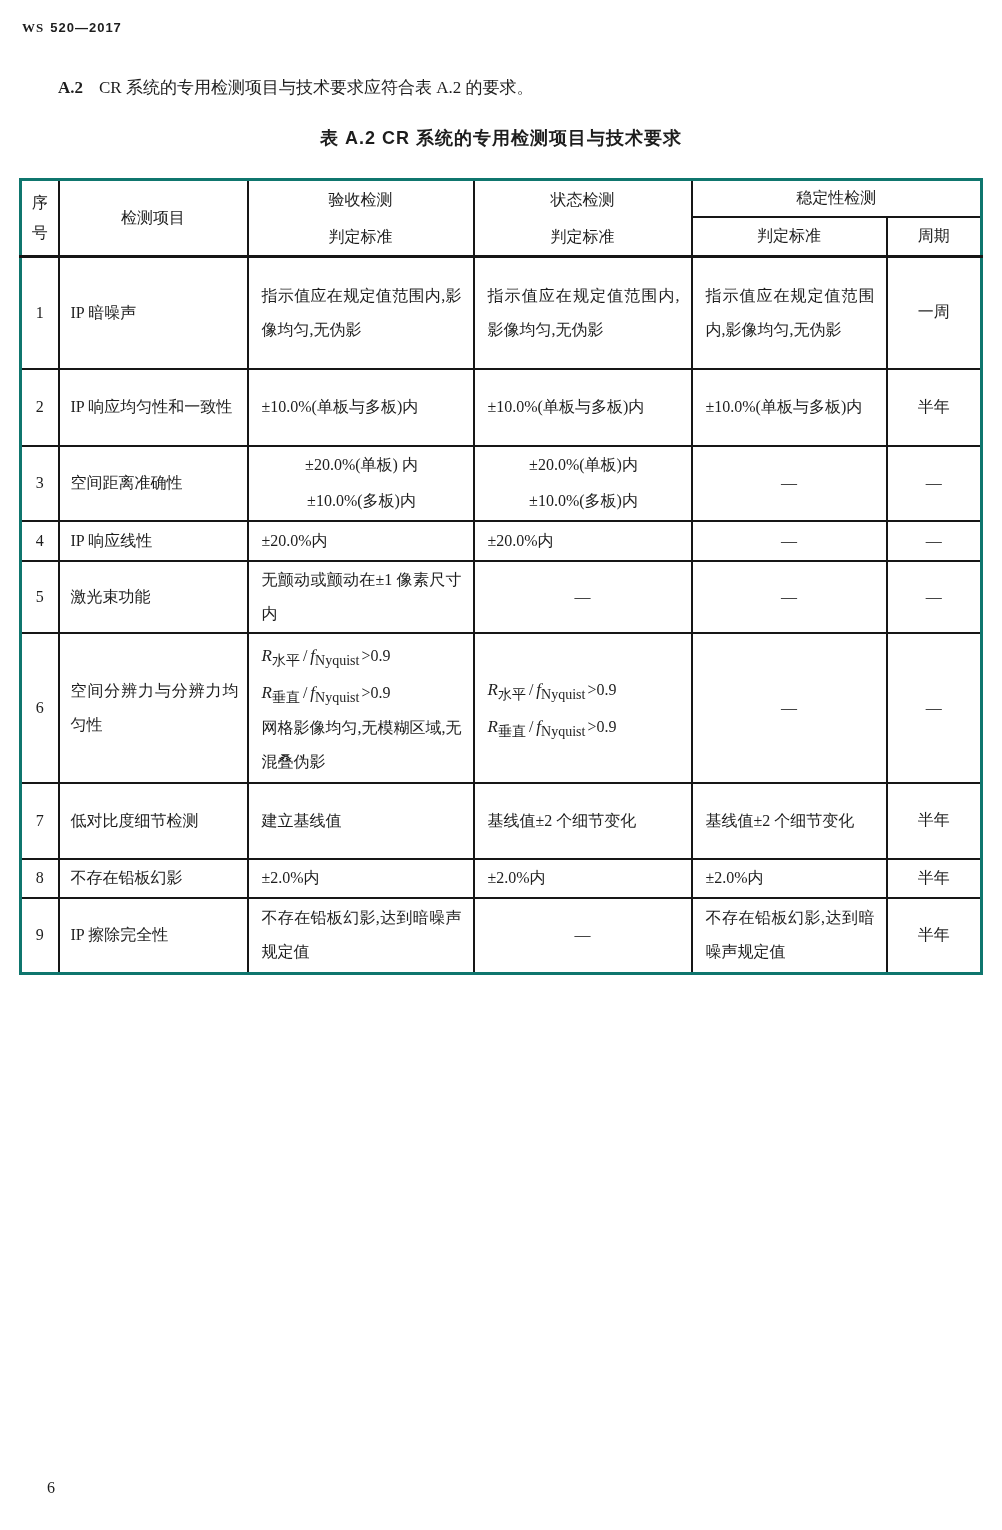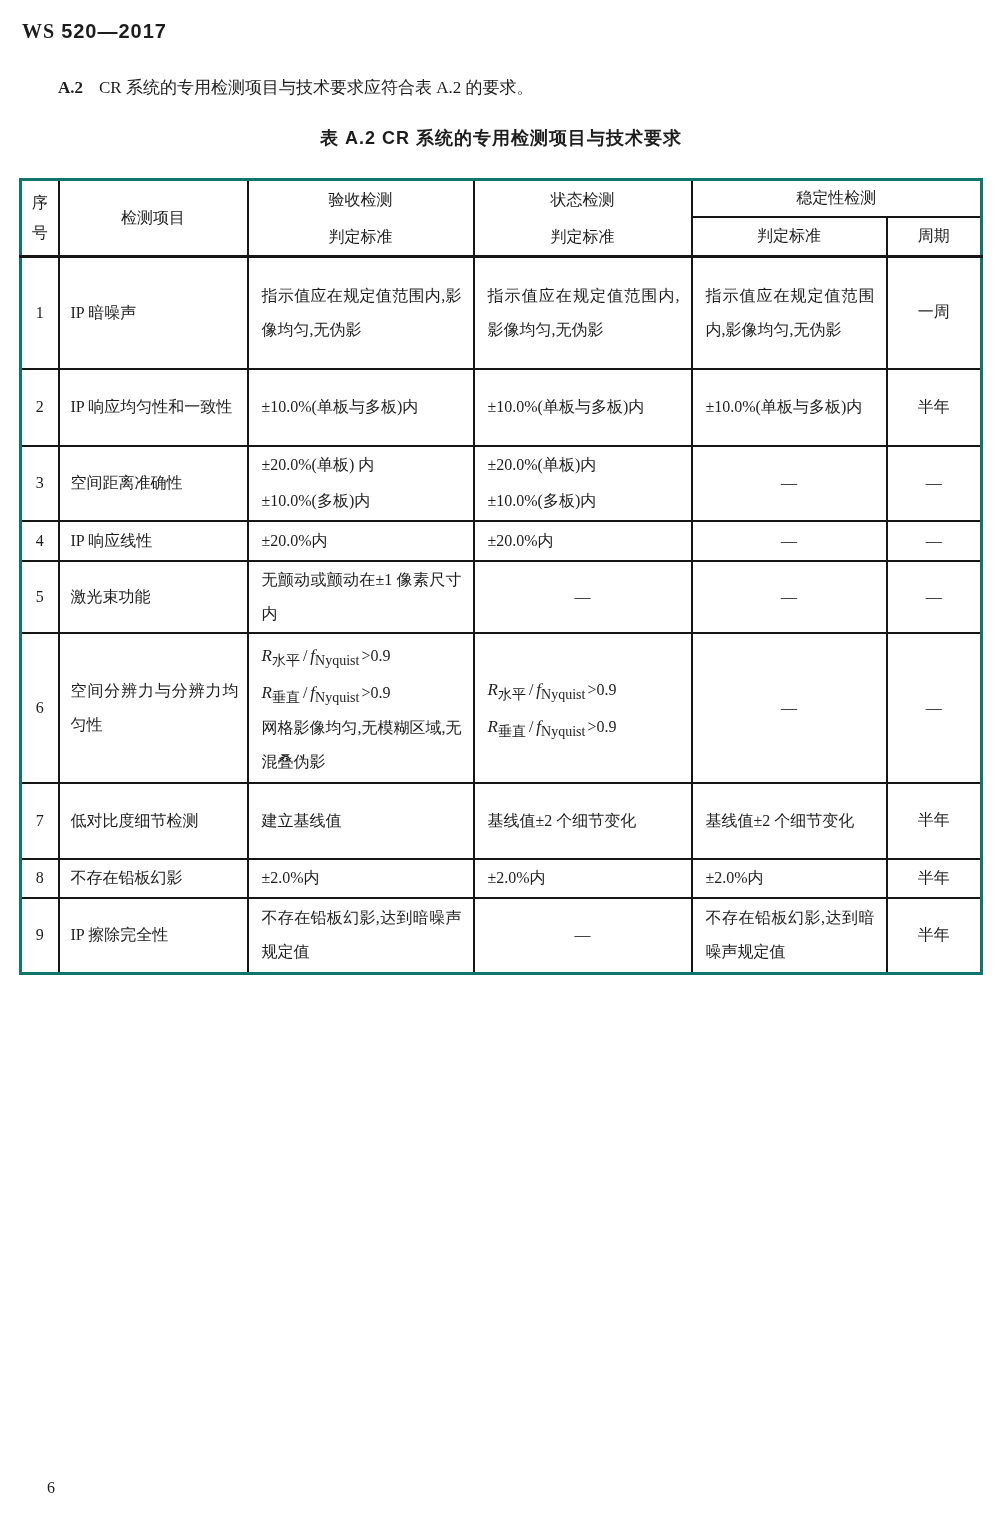--- a/index.html
+++ b/index.html
@@ -8,21 +8,21 @@
     background:#ffffff;
     font-family:"Liberation Serif","DejaVu Serif",serif;
     color:#1d1d1d;
     position:relative;
   }
   .page { position:absolute; inset:0; overflow:hidden; }
 
   
   .doc-number {
     position:absolute; left:22px; top:20px;
-    font-size:20px; font-weight:bold; letter-spacing:1px;
+    font-size:13px; font-weight:bold; letter-spacing:1px;
   }
   .doc-number .num { font-family:"Liberation Sans","DejaVu Sans",sans-serif; margin-left:6px; }
 
   
   .para {
     position:absolute; left:22px; top:76px;
     font-size:17px; white-space:nowrap;
   }
   .para .label { font-weight:bold; margin-right:16px;margin-left:36px; }
 
@@ -64,21 +64,21 @@
   tbody tr:nth-child(6){ height:150px; }
   tbody tr:nth-child(7){ height:76px; }
   tbody tr:nth-child(8){ height:39px; }
   tbody tr:nth-child(9){ height:76px; }
 
   .c-no { text-align:center; }
   .c-item { text-align:justify; padding:0 8px 0 11px; line-height:34px; }
   .c-text { text-align:justify; padding:0 11px 0 13px; line-height:34px; }
   .c-center { text-align:center; padding:0; }
   .c-period { text-align:center; padding:0; }
-  .lines div { line-height:36px; text-align:left; }
+  .lines div { line-height:36px; text-align:center; }
 
   .fline { line-height:37px; text-align:left; white-space:nowrap; }
   .fvar { font-style:italic; font-size:17px; font-family:"Liberation Serif","DejaVu Serif",serif; }
   .fline sub { font-size:14px; line-height:0; }
   .fop { margin:0 3px; }
   .ftail { margin-left:2px; }
   .note { line-height:34px; }
 
   
   .page-num { position:absolute; left:47px; top:1479px; font-size:16px; }

